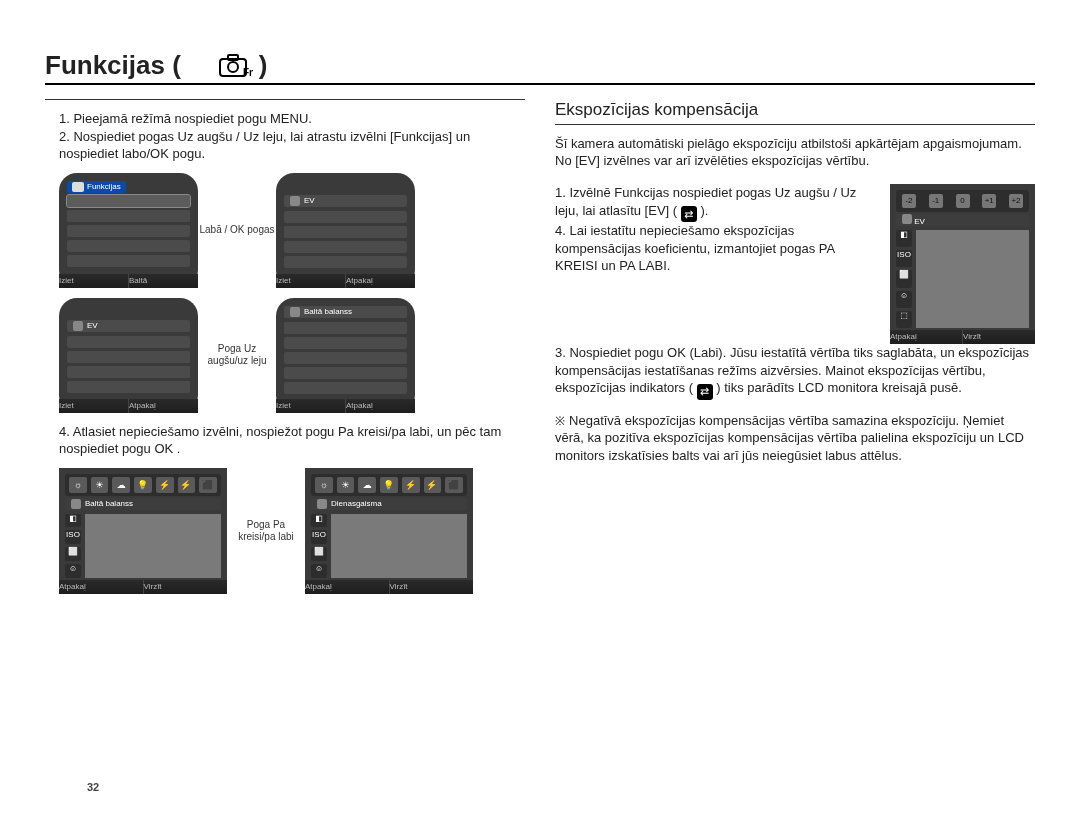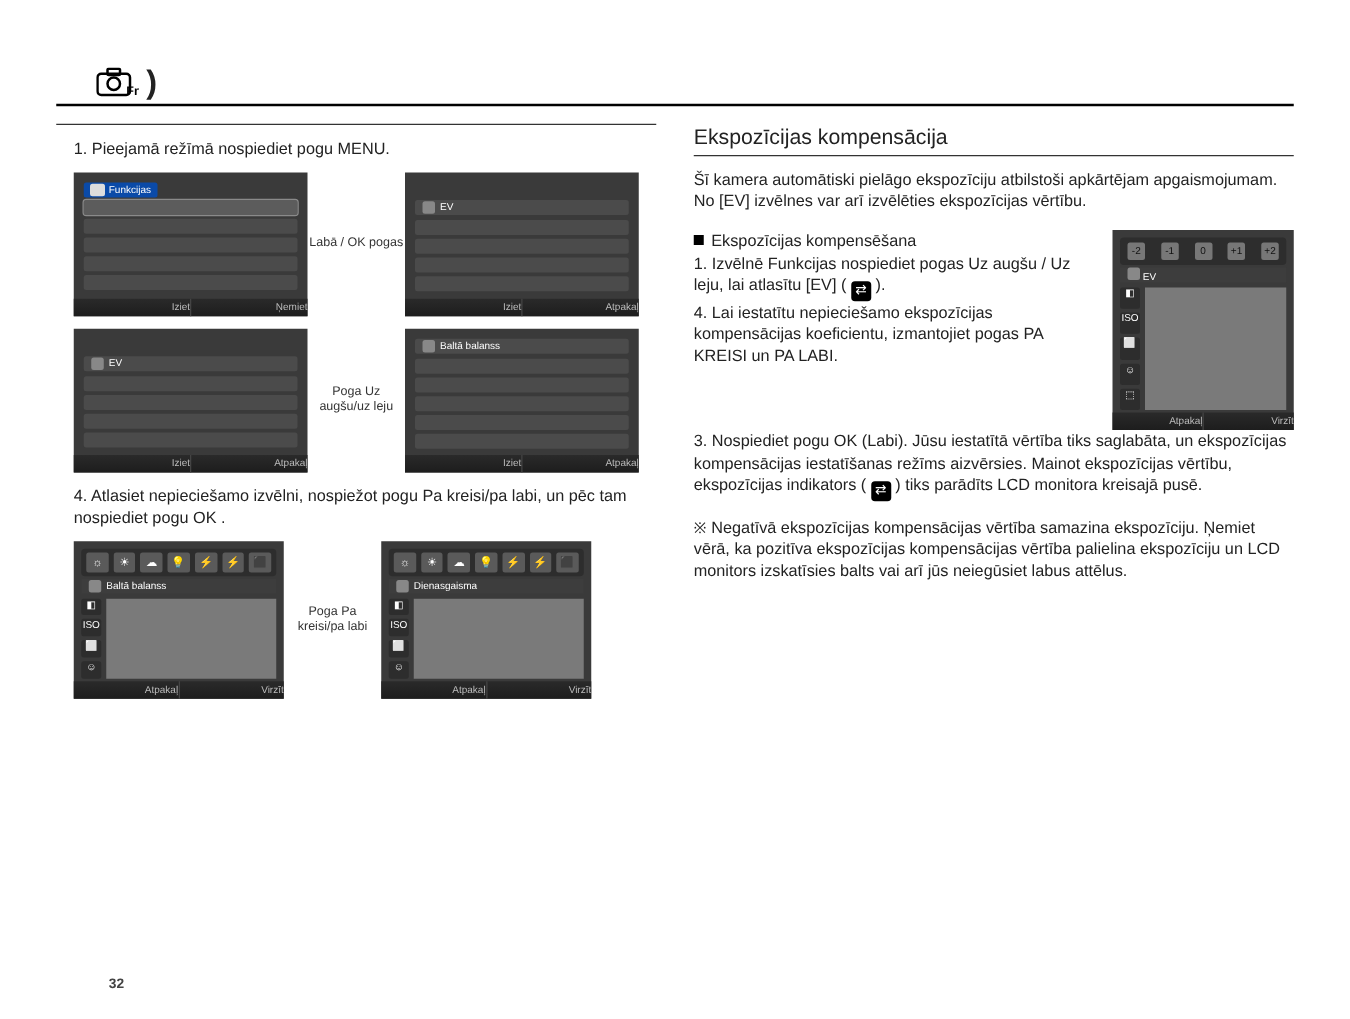--- a/index.html
+++ b/index.html
@@ -53,21 +53,21 @@
     align-items: center;
     margin: 10px 0 10px 14px;
   }
   .fig {
     position: relative;
     background: #3a3a3a;
     box-sizing: border-box;
     color: #ddd;
     font-size: 8px;
   }
-  .fig.small { width: 187px; height: 115px; }
+  .fig.small { width: 139px; height: 115px; border-radius: 18px; }
   .fig.med   { width: 168px; height: 126px; }
   .fig.side-ev { width: 145px; height: 160px; }
   .fig-tag {
     position: absolute;
     top: 8px; left: 8px;
     background: #0a4aa8;
     border-radius: 2px;
     padding: 1px 5px;
     color: #fff;
     font-size: 8px;
@@ -109,21 +109,21 @@
     left: 0; right: 0; bottom: 0;
     height: 14px;
     background: linear-gradient(#2a2a2a,#1d1d1d);
     display: flex;
     font-size: 8px;
     color: #bbb;
   }
   .fig-bottom .bcell {
     flex: 1;
     border-right: 1px solid #444;
-    text-align: right;
+    text-align: left;
     line-height: 14px;
   }
   .fig-bottom .bcell:last-child { border-right: none; }
   .between-label {
     width: 78px;
     text-align: center;
     font-size: 10px;
     line-height: 1.2;
     color: #333;
   }
@@ -294,55 +294,57 @@
     border-radius: 2px;
     display: inline-block;
   }
 </style>
 </head>
 <body>
 
 <div class="page">
 
   <div class="title-line">
+    <span>Funkcijas (</span>
     <span class="cam-fn">
       <svg width="34" height="24" viewBox="0 0 34 24">
         <rect x="1" y="5" width="26" height="17" rx="3" fill="none" stroke="#000" stroke-width="2"></rect>
         <rect x="9" y="1" width="10" height="5" rx="1" fill="none" stroke="#000" stroke-width="2"></rect>
         <circle cx="14" cy="13" r="5" fill="none" stroke="#000" stroke-width="2"></circle>
         <text x="24" y="22" font-size="10" font-family="Arial" fill="#000">Fn</text>
       </svg>
     </span>
     <span> )</span>
   </div>
   <div class="title-rule"></div>
 
   <div class="cols">
 
     <div class="col">
       <div class="subrule"></div>
 
       <div class="indent">1. Pieejamā režīmā nospiediet pogu MENU.</div>
+      <div class="indent">2. Nospiediet pogas Uz augšu / Uz leju, lai atrastu izvēlni [Funkcijas] un nospiediet labo/OK pogu.</div>
 
       <div class="fig-row">
         <div class="fig small">
           <div class="fig-tag">
             <span class="tiny-cam"></span>
             <span>Funkcijas</span>
           </div>
           <div class="fig-list">
             <div class="item sel"></div>
             <div class="item"></div>
             <div class="item"></div>
             <div class="item"></div>
             <div class="item"></div>
           </div>
           <div class="fig-bottom">
             <div class="bcell">Iziet</div>
-            <div class="bcell">Ņemiet</div>
+            <div class="bcell">Baltā</div>
           </div>
         </div>
 
         <div class="between-label">Labā / OK pogas</div>
 
         <div class="fig small">
           <div class="fig-row-top">
             <span class="label-row-icon"></span>
             <span>EV</span>
           </div>
@@ -464,23 +466,20 @@
       <div class="subheading">Ekspozīcijas kompensācija</div>
       <div class="subrule"></div>
 
       <div>Šī kamera automātiski pielāgo ekspozīciju atbilstoši apkārtējam apgaismojumam. No [EV] izvēlnes var arī izvēlēties ekspozīcijas vērtību.</div>
 
       <div style="height:14px"></div>
 
       <div class="right-flex">
         <div class="text">
           <div>
-            <span class="bullet-sq"></span><span>Ekspozīcijas kompensēšana</span>
-          </div>
-          <div>
             <span>1. Izvēlnē Funkcijas nospiediet pogas Uz augšu / Uz leju, lai atlasītu [EV] (</span>
             <span class="ev-chip">⇄</span>
             <span> ).</span>
           </div>
           <div>4. Lai iestatītu nepieciešamo ekspozīcijas kompensācijas koeficientu, izmantojiet pogas PA KREISI un PA LABI.</div>
         </div>
 
         <div class="fig side-ev">
           <div class="ev-scale">
             <span>-2</span>

